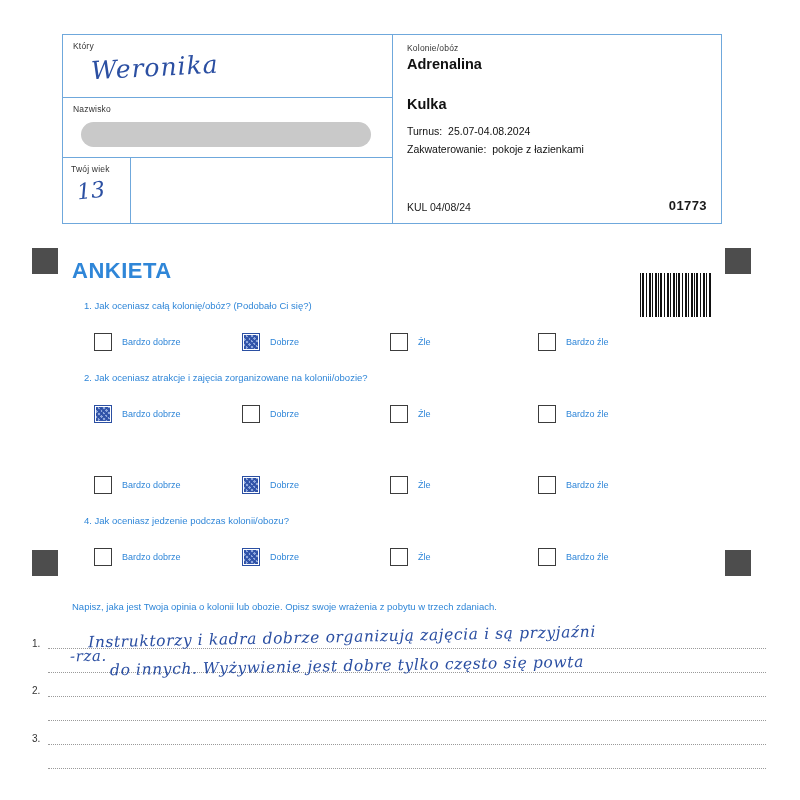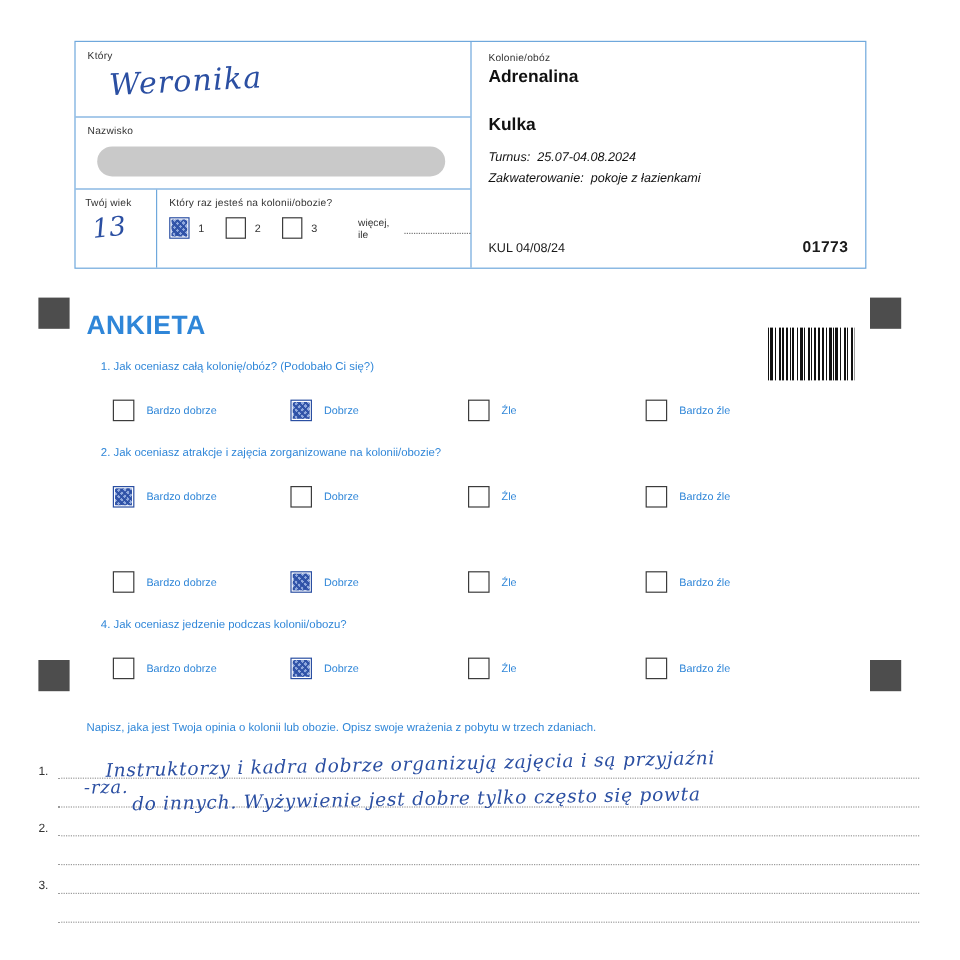--- a/index.html
+++ b/index.html
@@ -159,21 +159,20 @@
     font-weight: bold;
     color: #111;
     margin-top: 18px;
     line-height: 1.55;
   }
   .camp-info {
     font-size: 10.5px;
     color: #111;
     line-height: 1.75;
     margin-top: 6px;
-    font-style: italic;
   }
   .code-row {
     position: absolute;
     left: 14px;
     right: 14px;
     bottom: 10px;
     display: flex;
     justify-content: space-between;
     align-items: flex-end;
     font-size: 10.5px;
@@ -293,33 +292,20 @@
       <div class="cell-nazwisko">
         <div class="field-label">Nazwisko</div>
         <div class="redaction"></div>
       </div>
 
       <div class="cell-bottom">
         <div class="cell-wiek">
           <div class="field-label">Twój wiek</div>
           <div class="hand hand-age">13</div>
         </div>
-        <div class="cell-ktory">
-          <div class="field-label">Który raz jesteś na kolonii/obozie?</div>
-          <div class="count-row">
-            <span class="box marked"></span>
-            <span class="count-num">1</span>
-            <span class="box"></span>
-            <span class="count-num">2</span>
-            <span class="box"></span>
-            <span class="count-num">3</span>
-            <span class="count-more">więcej, ile</span>
-            <span class="dots-inline"></span>
-          </div>
-        </div>
       </div>
     </div>
 
     <div class="hc-right">
       <div class="field-label">Kolonie/obóz</div>
       <div class="camp-name" style="margin-top:0">Adrenalina</div>
       <div class="camp-name">Kulka</div>
       <div class="camp-info">
         <span>Turnus:</span>
         &nbsp;<span>25.07-04.08.2024</span>

